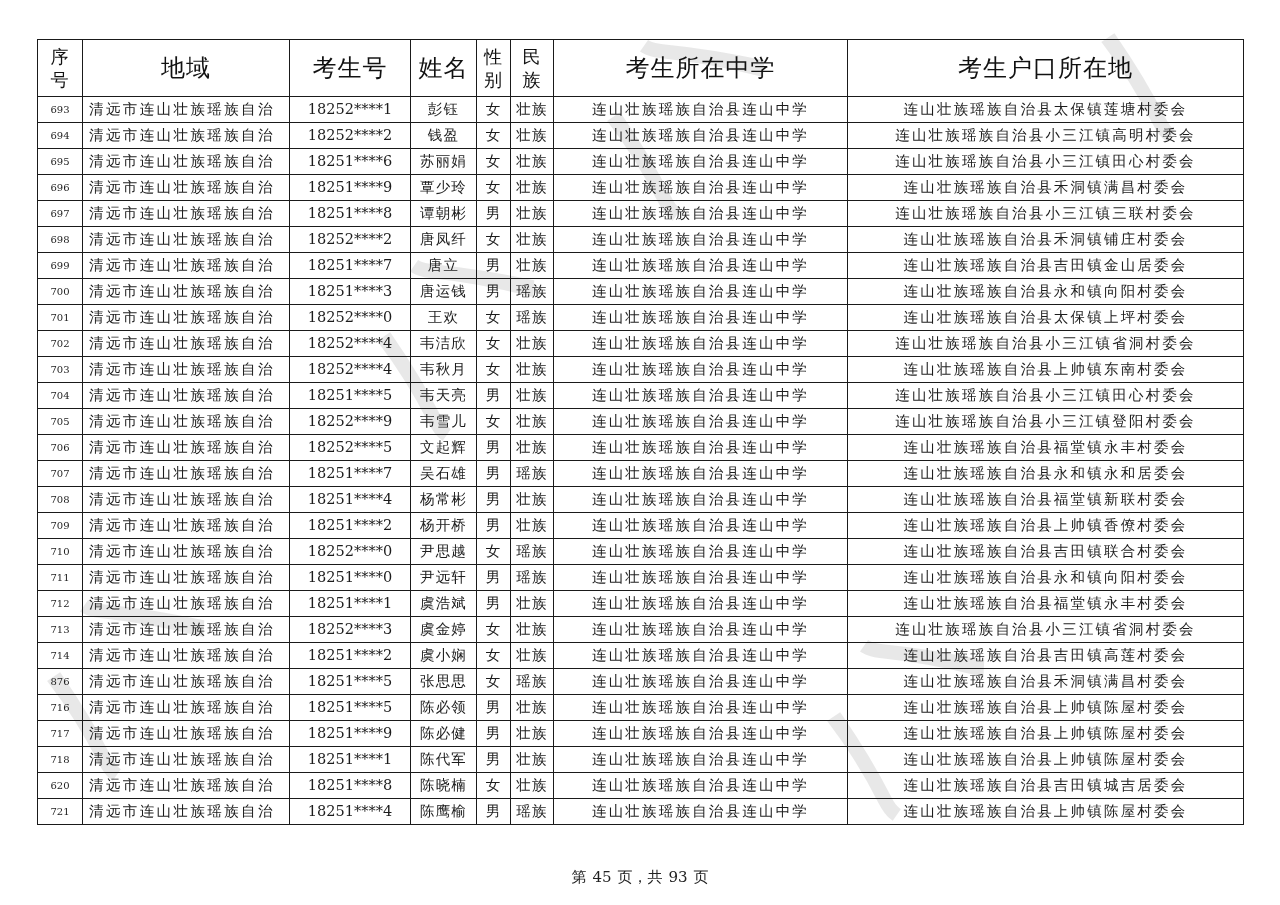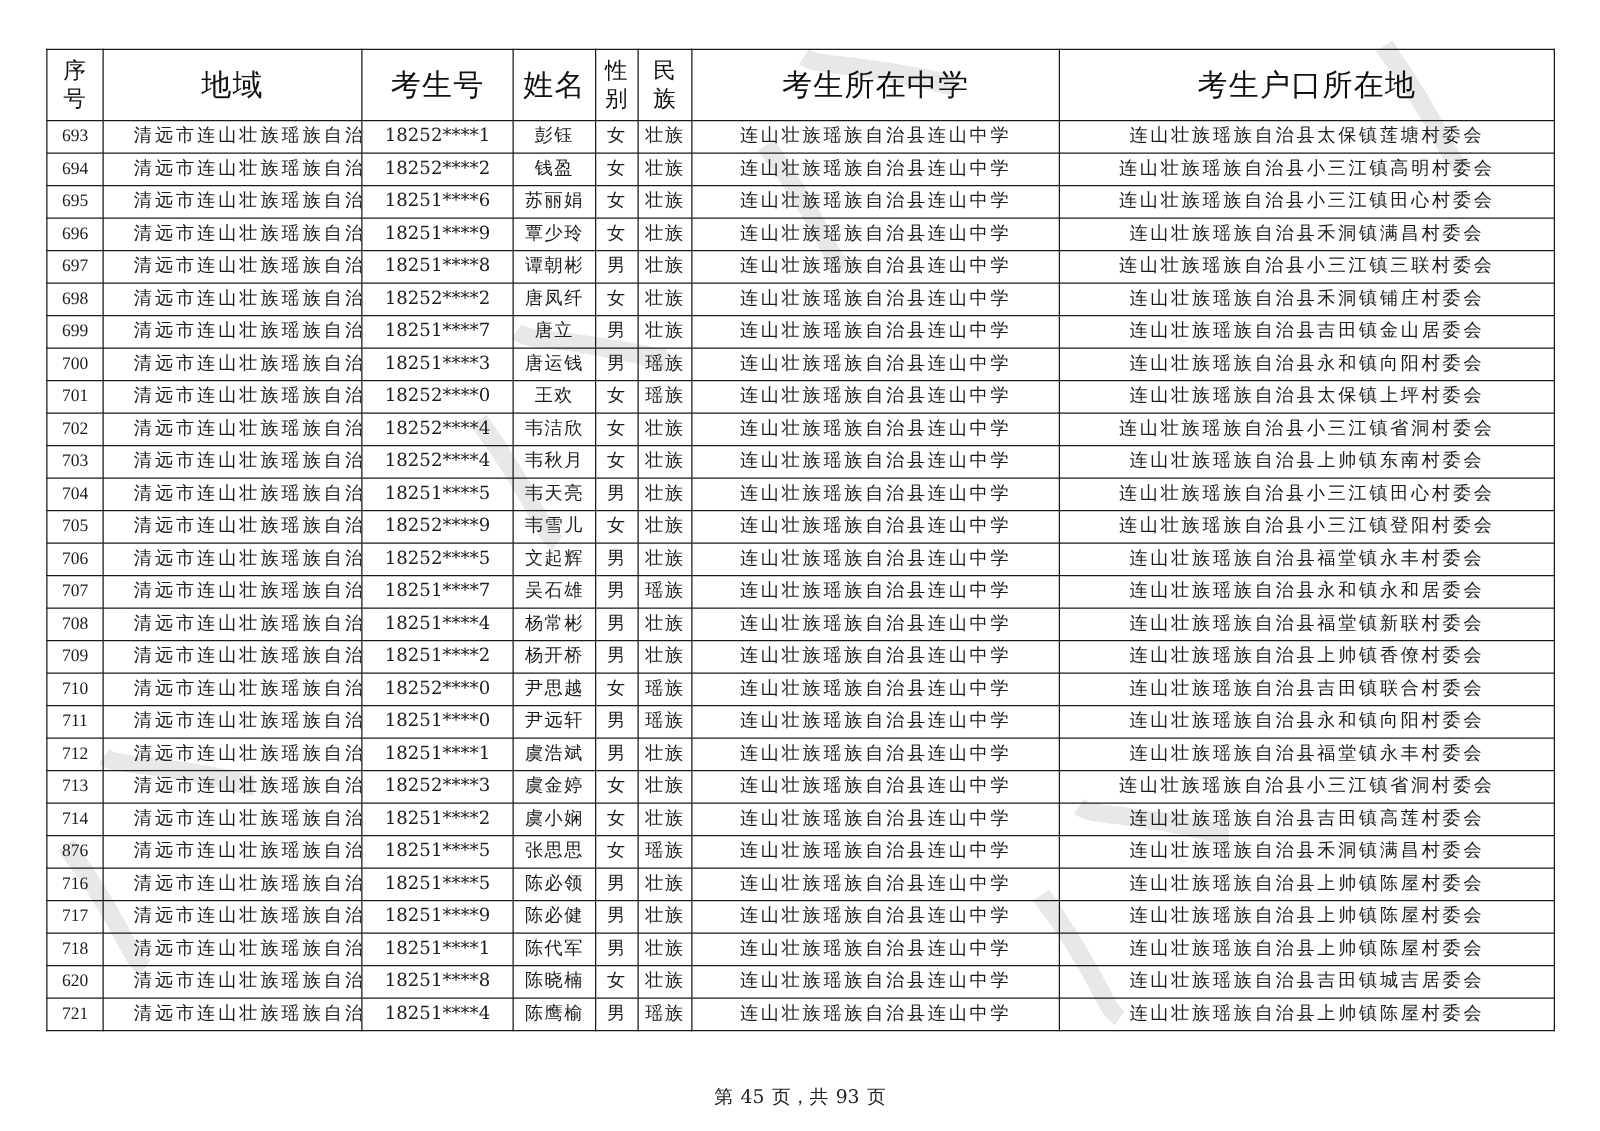--- a/index.html
+++ b/index.html
@@ -49,27 +49,26 @@
       line-height: 23px;
     }
     table.roster tbody td {
       height: 25px;
       font-size: 14.5px;
       line-height: 25px;
       letter-spacing: 1.2px;
       color: #1c1c1c;
     }
     table.roster tbody td.num {
-      font-size: 14px;
+      font-size: 10px;
       letter-spacing: 0;
-      font-family: Liberation Serif, serif;
     }
     table.roster tbody td.region {
       text-align: left;
-      padding-left: 24px;
+      padding-left: 6px;
       letter-spacing: 2.4px;
     }
     table.roster tbody td.examno {
       letter-spacing: 0;
       font-size: 14.5px;
     }
     table.roster tbody td.school,
     table.roster tbody td.household {
       letter-spacing: 2.2px;
     }

